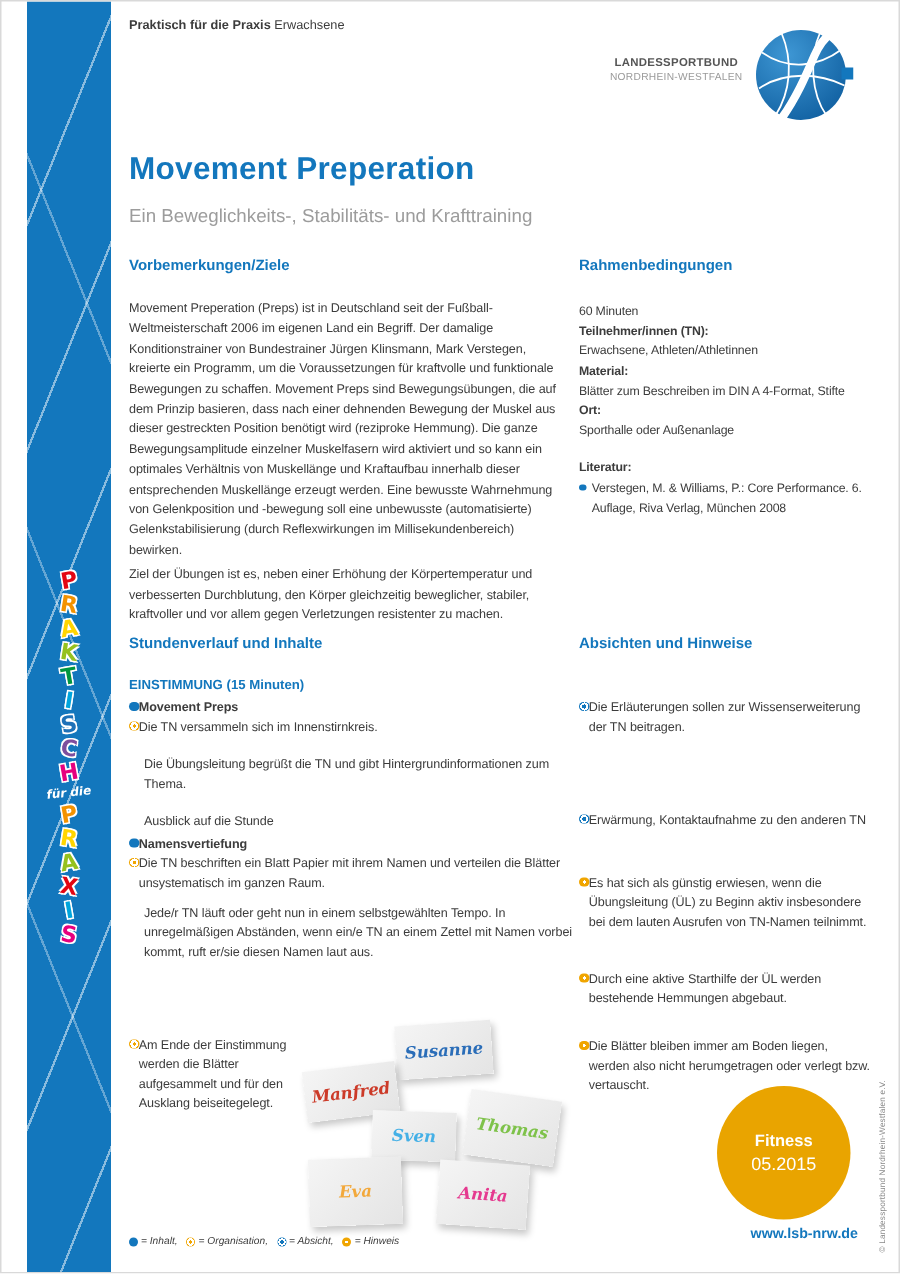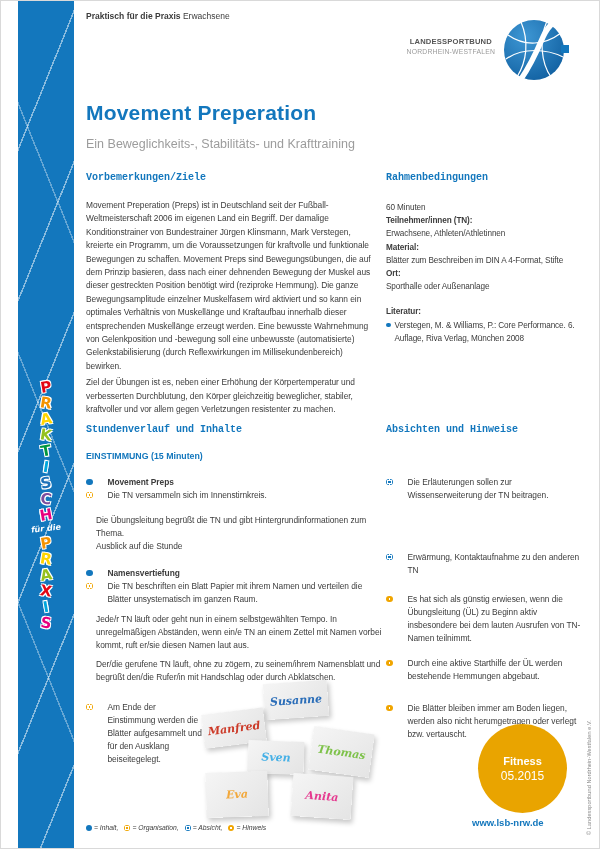--- a/index.html
+++ b/index.html
@@ -25,64 +25,64 @@
   .kicker{position:absolute;left:85px;top:10px;font-size:8.5px;}
   .kicker .b{font-weight:bold;}
   .logo-text{position:absolute;right:104px;top:36px;text-align:center;line-height:1.35;}
   .logo-l1{font-size:7.6px;font-weight:bold;color:#555;letter-spacing:.2px;}
   .logo-l2{font-size:6.8px;color:#9a9a9a;letter-spacing:.2px;}
   .globe{position:absolute;left:502px;top:16px;width:66px;height:66px;}
 
   .title{position:absolute;left:85px;top:100px;font-size:21px;font-weight:bold;color:#1377bd;letter-spacing:.2px;}
   .subtitle{position:absolute;left:85px;top:136px;font-size:12.5px;color:#9c9c9c;}
 
-  .h-section{position:absolute;font-size:10px;font-weight:bold;color:#1377bd;font-family:Liberation Mono, monospace;}
+  .h-section{position:absolute;font-size:10px;font-weight:bold;color:#1377bd;}
   .h-vorb{left:85px;top:171px}.h-rahmen{left:385px;top:171px}
   .h-stunden{left:85px;top:423px}.h-absicht{left:385px;top:423px}
 
   .body-left{position:absolute;left:85px;top:198px;width:291px;font-size:8.4px;line-height:13.4px;letter-spacing:-.05px;}
   .body-left p{margin:0 0 3px 0;}
 
   .rahmen{position:absolute;left:385px;top:200px;width:193px;font-size:8.2px;line-height:13.2px;letter-spacing:-.1px;}
   .rb-label{font-weight:bold;}
   .lit-label{font-weight:bold;margin-top:12px;}
   .lit-item{display:flex;gap:4px;}
   .lit-bullet{flex:none;width:4.5px;height:4.5px;border-radius:50%;background:#1377bd;margin-top:4px;}
 
   .phase{position:absolute;left:85px;top:450px;font-size:8.8px;font-weight:bold;color:#1377bd;}
 
-  .item{position:absolute;left:85px;width:292px;font-size:8.4px;line-height:13px;display:flex;gap:15px;letter-spacing:-.05px;margin-top:11px;}
+  .item{position:absolute;left:85px;width:292px;font-size:8.4px;line-height:13px;display:flex;gap:0;letter-spacing:-.05px;}
   .item .ic{flex:none;width:6.5px;height:6.5px;border-radius:50%;margin-top:2.5px;}
   .item.bold .txt{font-weight:bold;}
   .item.plain{padding-left:10px;}
   .ic-inhalt{background:#1377bd;}
   .ic-organisation{background:radial-gradient(circle,#f0a500 0 24%,#fff 24% 58%,#f0a500 58% 100%);}
   .ic-absicht{background:radial-gradient(circle,#1377bd 0 30%,#fff 30% 58%,#1377bd 58% 100%);}
   .ic-hinweis{background:radial-gradient(circle,#fff 0 22%,#f0a500 22% 100%);}
-  .s-0{top:464px}.s-1{top:477px}.s-2{top:502px}.s-3{top:528px}.s-4{top:555px}
+  .s-0{top:464px}.s-1{top:477px}.s-2{top:502px}.s-3{top:540px}.s-4{top:555px}
   .s-5{top:568px}.s-6{top:601px}.s-7{top:646px}.s-8{top:689px;width:116px;}
   .ritem{left:385px;width:195px;}
   .a-0{top:464px}.a-1{top:539px}.a-2{top:581px}.a-3{top:645px}.a-4{top:690px}
 
   
   .note{position:absolute;background:linear-gradient(135deg,#f5f5f5,#e4e4e4);
         box-shadow:2px 3px 5px rgba(0,0,0,.22);display:flex;align-items:center;justify-content:center;
         font-family:"DejaVu Serif",serif;font-style:italic;font-weight:bold;font-size:11px;}
   .n0{left:263px;top:681px;width:64px;height:36px;transform:rotate(-4deg);}
   .n1{left:202px;top:710px;width:62px;height:34px;transform:rotate(-7deg);}
   .n2{left:247px;top:740px;width:56px;height:33px;transform:rotate(2deg);}
   .n3{left:310px;top:729px;width:61px;height:44px;transform:rotate(8deg);}
   .n4{left:205px;top:771px;width:62px;height:45px;transform:rotate(-2deg);}
   .n5{left:291px;top:774px;width:60px;height:43px;transform:rotate(4deg);}
 
   .badge{position:absolute;left:477px;top:723px;width:89px;height:89px;border-radius:50%;background:#e9a400;
          color:#fff;display:flex;flex-direction:column;align-items:center;justify-content:center;text-align:center;}
   .badge-l1{font-weight:bold;font-size:11px;line-height:15px;}
   .badge-l2{font-size:12px;line-height:15px;}
-  .website{position:absolute;left:471px;top:816px;width:100px;text-align:left;color:#1377bd;font-weight:bold;font-size:9.5px;}
+  .website{position:absolute;left:471px;top:816px;width:100px;text-align:right;color:#1377bd;font-weight:bold;font-size:9.5px;}
 
   .legend{position:absolute;left:85px;top:823px;display:flex;align-items:center;gap:6px;
           font-size:6.8px;font-style:italic;color:#3c3c3c;}
   .legend-entry{display:flex;align-items:center;gap:2px;}
   .legend .ic{width:6px;height:6px;border-radius:50%;flex:none;}
 
   .copyright{position:absolute;left:585px;top:834px;transform:rotate(-90deg);transform-origin:0 0;
              font-size:5.5px;color:#8a8a8a;white-space:nowrap;letter-spacing:.1px;}
 </style>
 </head>
@@ -192,23 +192,20 @@
     <span class="ic ic-inhalt"></span>
     <span class="txt">Namensvertiefung</span>
   </div>
   <div class="item s-5">
     <span class="ic ic-organisation"></span>
     <span class="txt">Die TN beschriften ein Blatt Papier mit ihrem Namen und verteilen die Blätter unsystematisch im ganzen Raum.</span>
   </div>
   <div class="item plain s-6">
     <span class="txt">Jede/r TN läuft oder geht nun in einem selbstgewählten Tempo. In unregelmäßigen Abständen, wenn ein/e TN an einem Zettel mit Namen vorbei kommt, ruft er/sie diesen Namen laut aus.</span>
   </div>
-  <div class="item plain s-7">
-    <span class="txt">Der/die gerufene TN läuft, ohne zu zögern, zu seinem/ihrem Namensblatt und begrüßt den/die Rufer/in mit Handschlag oder durch Abklatschen.</span>
-  </div>
   <div class="item s-8">
     <span class="ic ic-organisation"></span>
     <span class="txt">Am Ende der Einstimmung werden die Blätter aufgesammelt und für den Ausklang beiseitegelegt.</span>
   </div>
 
   <div class="item ritem a-0">
     <span class="ic ic-absicht"></span>
     <span class="txt">Die Erläuterungen sollen zur Wissenserweiterung der TN beitragen.</span>
   </div>
   <div class="item ritem a-1">

